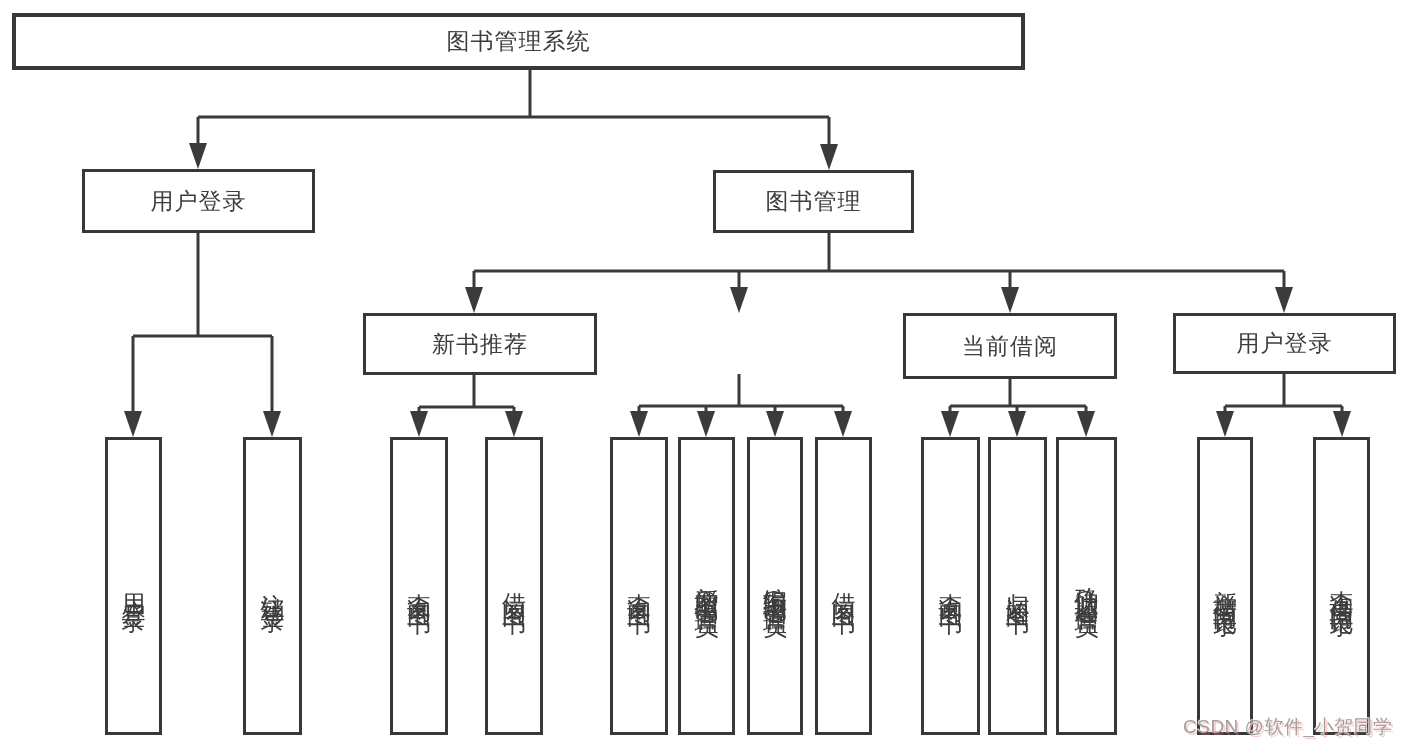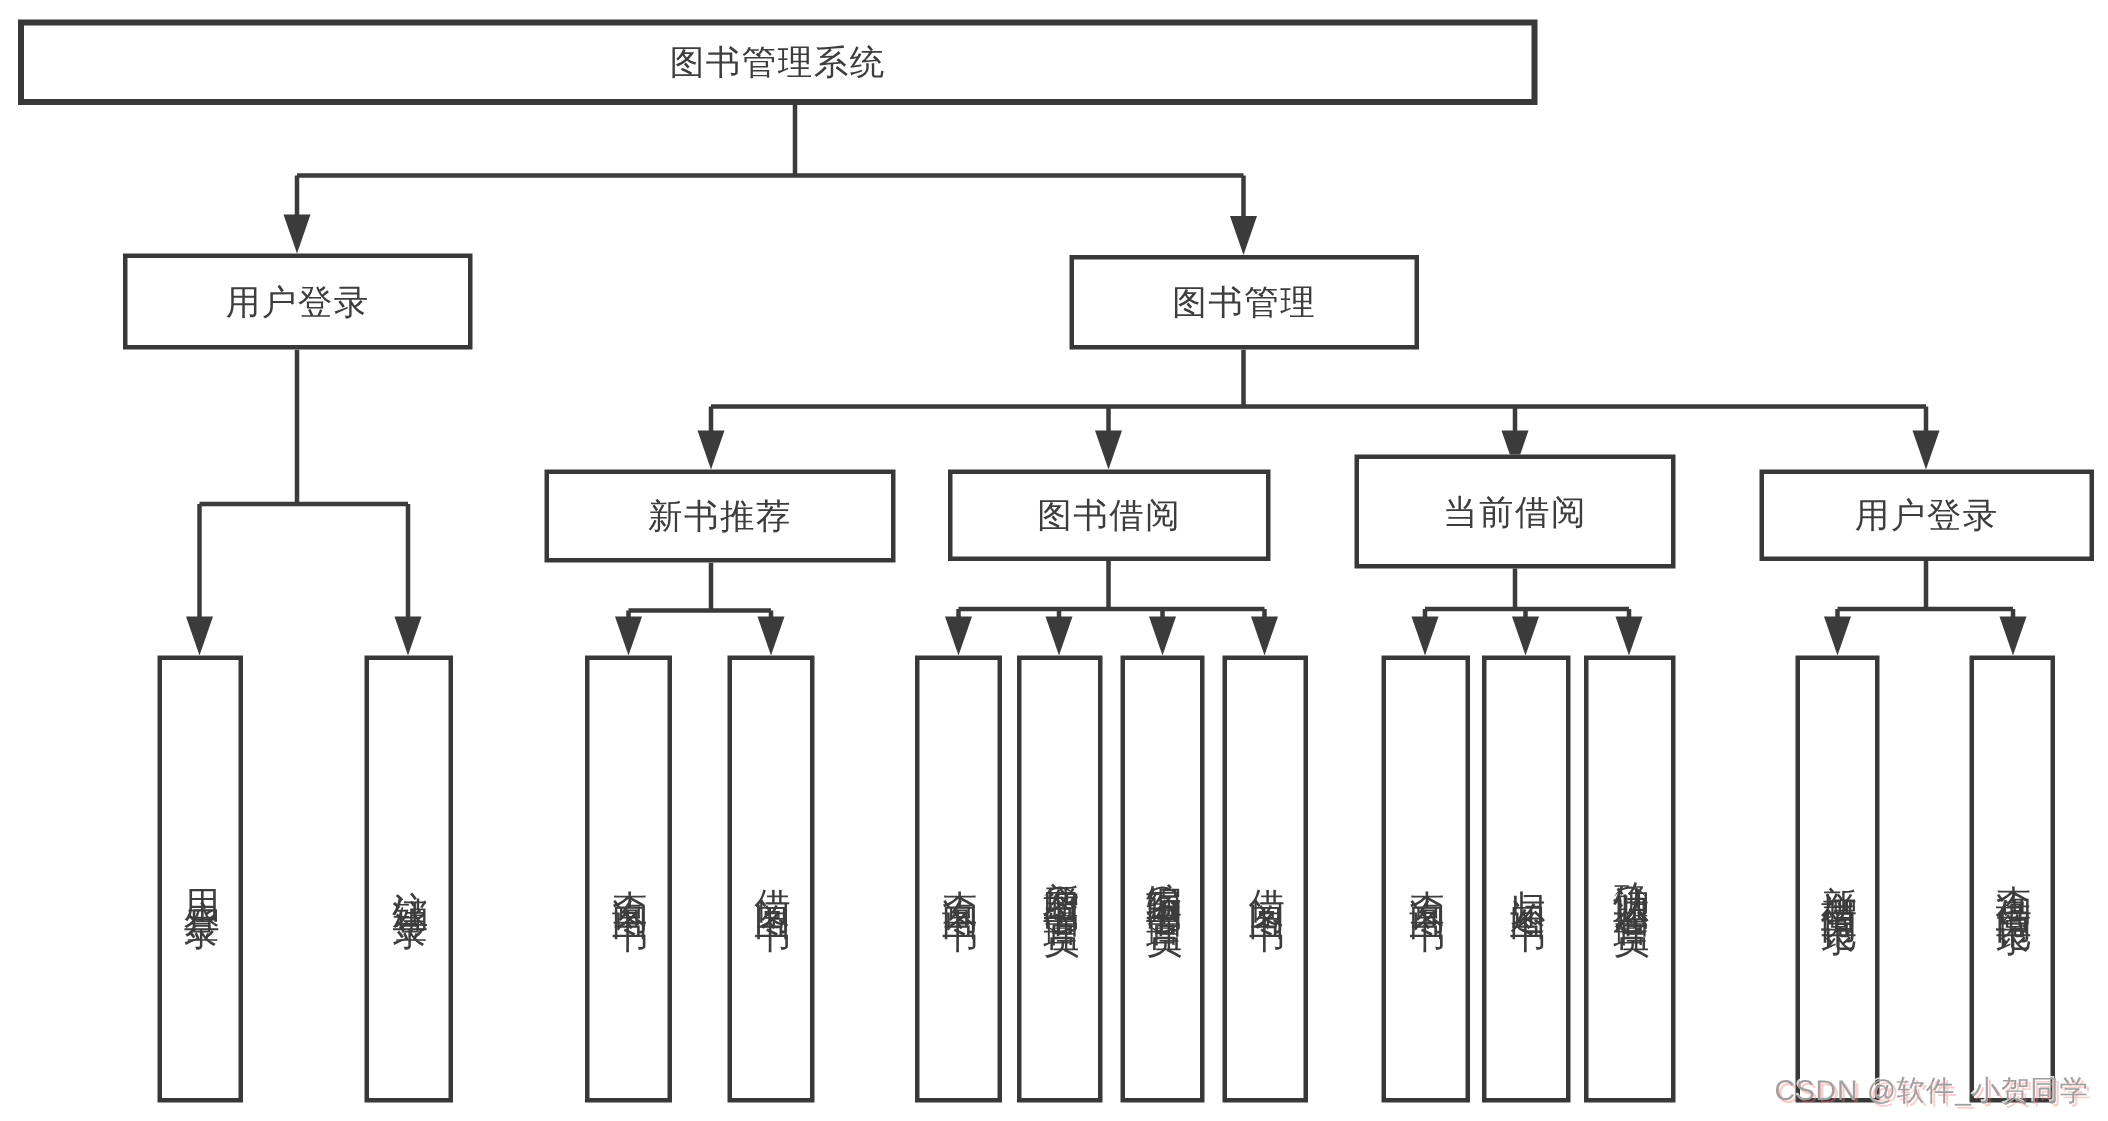--- a/index.html
+++ b/index.html
@@ -63,31 +63,28 @@
     </g>
   </svg>
 
   <div class="box" style="left:12px; top:13px; width:1013px; height:57px; border-width:4px;">
     <span>图书管理系统</span>
   </div>
 
   <div class="box" style="left:82px; top:169px; width:233px; height:64px;">
     <span>用户登录</span>
   </div>
-  <div class="box" style="left:713px; top:170px; width:233px; height:63px;">
+  <div class="box" style="left:713px; top:170px; width:201px; height:63px;">
     <span>图书管理</span>
   </div>
 
   <div class="box" style="left:363px; top:313px; width:234px; height:62px;">
     <span>新书推荐</span>
   </div>
-  <div class="box" style="left:632px; top:313px; width:215px; height:61px;">
-    <span>图书借阅</span>
-  </div>
-  <div class="box" style="left:903px; top:303px; width:214px; height:76px;">
+  <div class="box" style="left:903px; top:313px; width:214px; height:66px;">
     <span>当前借阅</span>
   </div>
   <div class="box" style="left:1173px; top:313px; width:223px; height:61px;">
     <span>用户登录</span>
   </div>
 
   <div class="box leaf" style="left:105px; top:437px; width:57px; height:298px;">
     <span class="vlabel">用户登录</span>
   </div>
   <div class="box leaf" style="left:243px; top:437px; width:59px; height:298px;">

